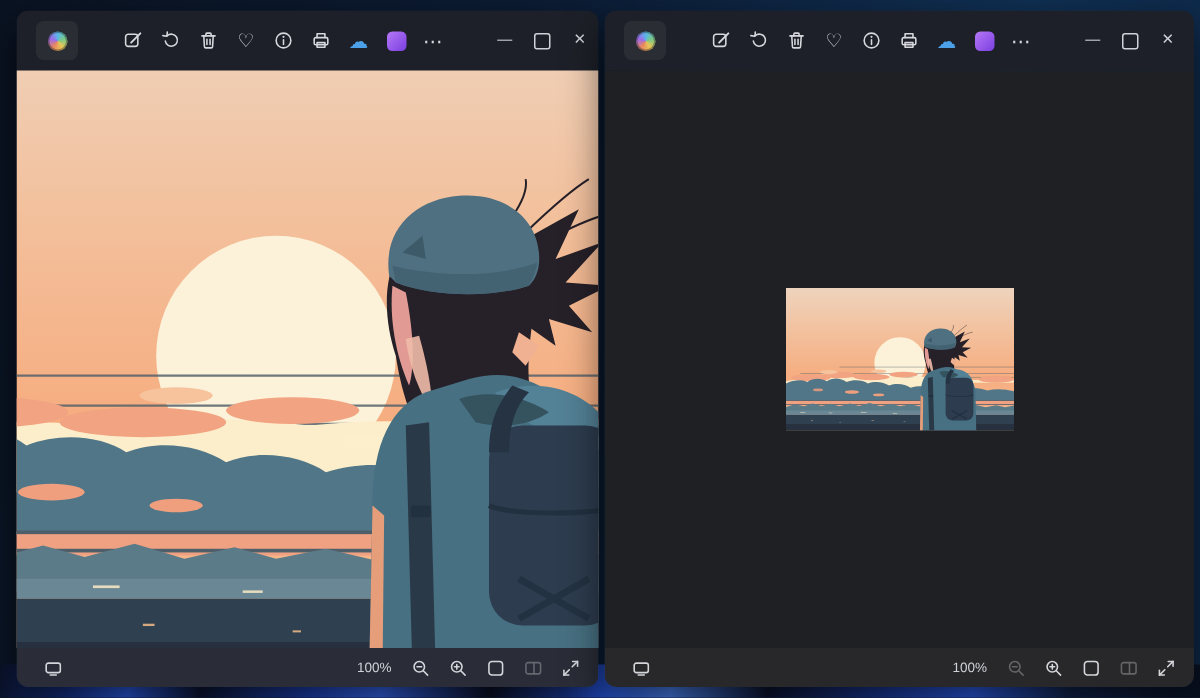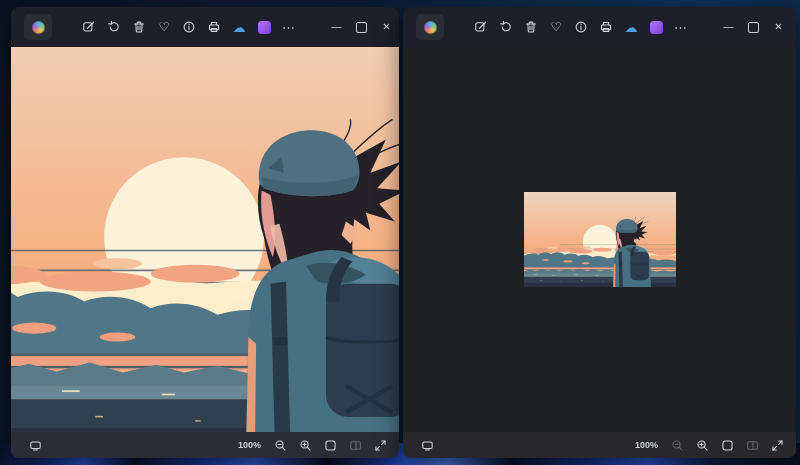--- a/index.html
+++ b/index.html
@@ -49,21 +49,21 @@
   .art-thumb{width:152px;height:95px;display:block;}
   
   .statusbar{height:26px;min-height:26px;display:flex;align-items:center;
     padding:0 10px 0 15px;}
   .window.left .statusbar{background:#2a2d37;}
   .window.right .statusbar{background:#28282b;}
   .sbtn{width:18px;height:18px;display:flex;align-items:center;justify-content:center;}
   .sicon{width:13px;height:13px;stroke:#d4d6db;fill:none;stroke-width:1.3;
     stroke-linecap:round;stroke-linejoin:round;}
   .zoom-cluster{margin-left:auto;display:flex;align-items:center;gap:7px;}
-  .zoom-text{font-size:9px;color:#cfd2d8;margin-right:3px;font-weight:bold;}
+  .zoom-text{font-size:9px;color:#cfd2d8;margin-right:3px;}
   .dim{opacity:.35;}
   .hidden-defs{position:absolute;width:0;height:0;overflow:hidden;}
 </style>
 </head>
 <body>
 
 <div class="desktop">
   <div class="wp-ribbons"></div>
 </div>
 

